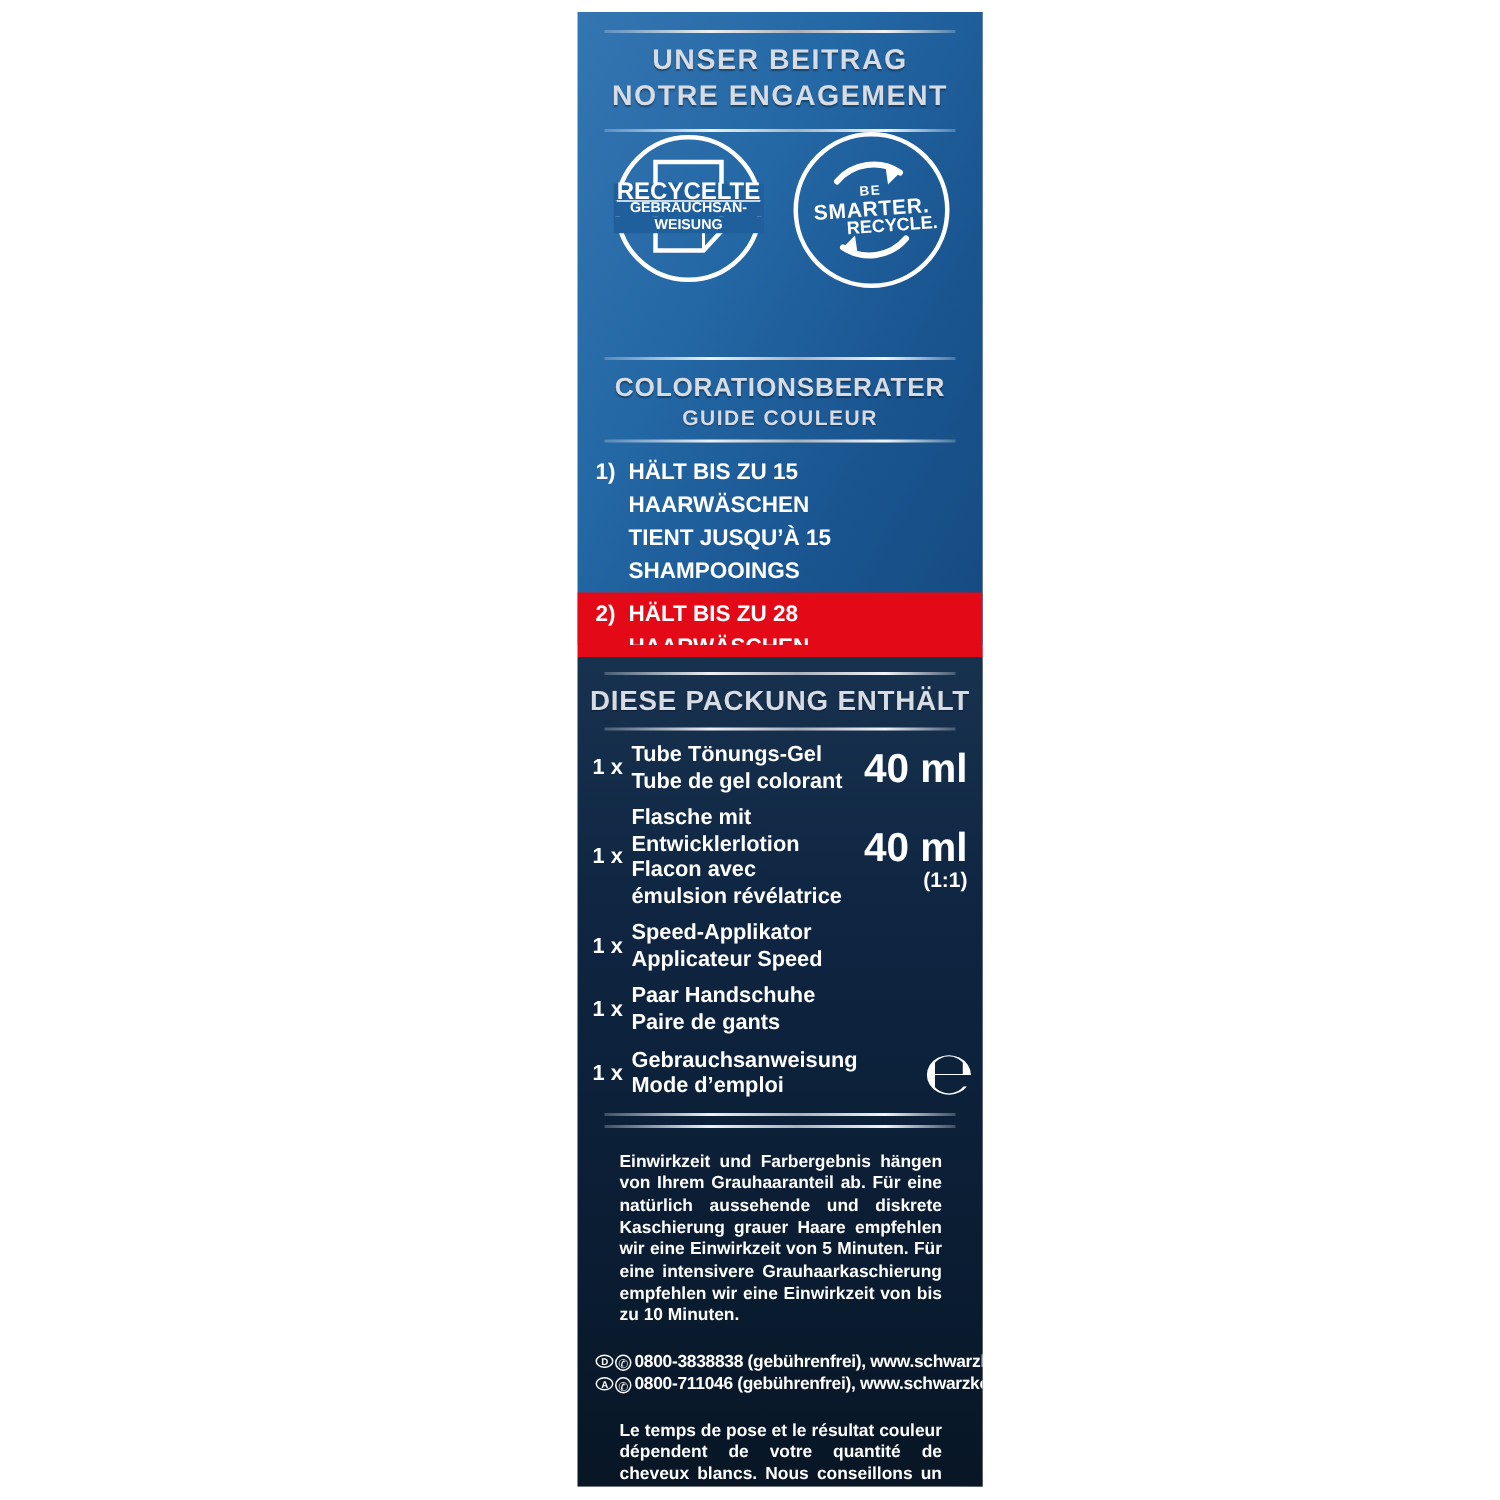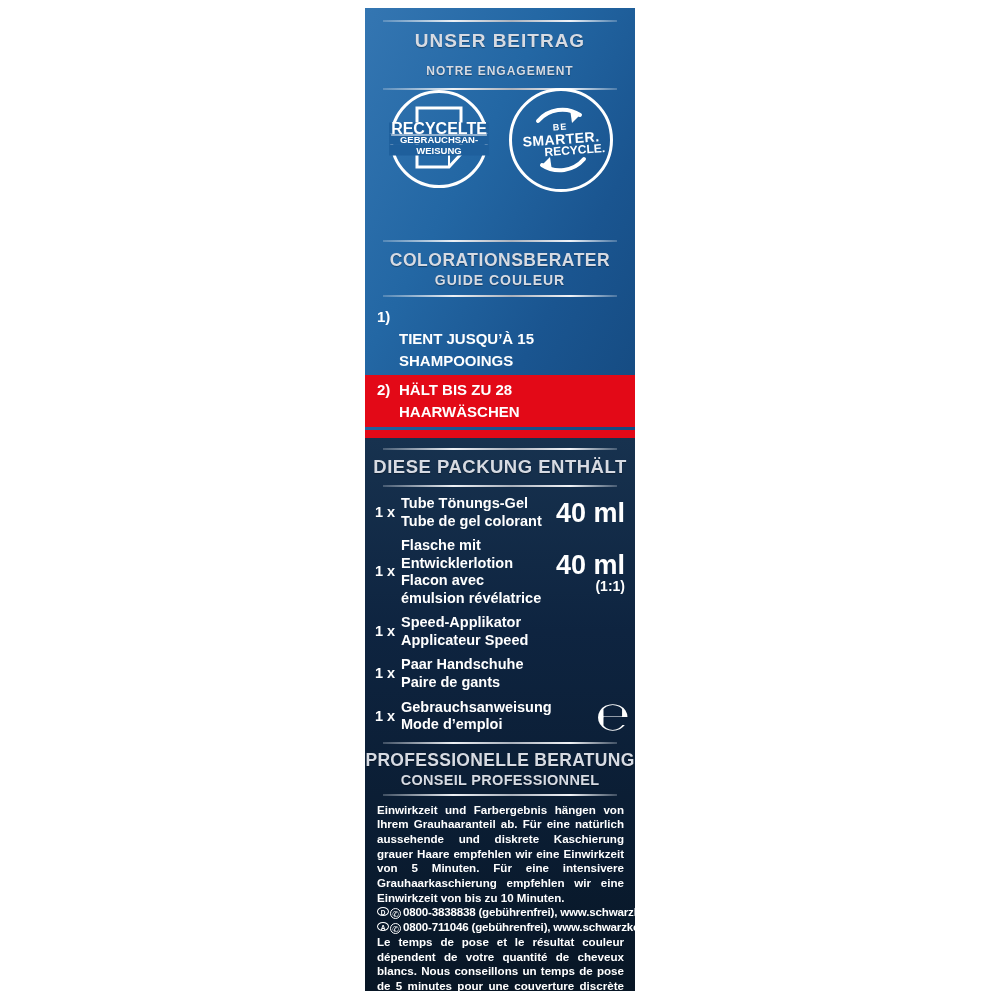--- a/index.html
+++ b/index.html
@@ -1,36 +1,36 @@
 <!DOCTYPE html>
 <html><head>
 <meta charset="utf-8">
 <style>
   html,body{margin:0;padding:0;background:#ffffff;width:1000px;height:1000px;
     font-family:"Liberation Sans", sans-serif;-webkit-font-smoothing:antialiased;}
   .stage{position:relative;width:1000px;height:1000px;background:#fff;overflow:hidden;}
 
-  .panel{position:absolute;left:365px;top:8px;width:270px;height:983px;
+  .panel{position:absolute;left:385px;top:8px;width:270px;height:983px;
     box-shadow:inset -10px 0 14px rgba(0,0,20,.35), inset 7px 0 9px rgba(255,255,255,.18);}
 
   
   .sec-blue{position:relative;width:100%;height:422px;
     background:linear-gradient(118deg,#3476b2 0%,#2367a4 38%,#1a5590 70%,#154a80 100%);
     overflow:hidden;}
   .red-divider{width:100%;height:8px;background:#e30917;}
   .sec-navy{position:relative;width:100%;height:553px;
     background:linear-gradient(180deg,#17324f 0%,#0e2440 35%,#0a1c31 75%,#081625 100%);
     overflow:hidden;}
 
   
   .rule{height:2px;margin:0 18px;border:0;
     background:linear-gradient(90deg,rgba(220,225,232,.25),#eef1f5 30%,#aab1bc 55%,#f2f4f8 80%,rgba(220,225,232,.25));}
   .h-sil{color:#d7dbe3;text-shadow:0 1px 1px rgba(0,0,0,.35);text-align:center;font-weight:bold;}
   .h-main{font-size:19px;letter-spacing:1px;}
-  .h-sub{font-size:12px;letter-spacing:1px;margin-top:12px;text-align:center;}
+  .h-sub{font-size:19px;letter-spacing:1px;margin-top:2px;text-align:center;}
 
   
   .badges{position:absolute;left:0;top:80px;width:100%;height:105px;}
   .badge{position:absolute;border:3px solid #fff;border-radius:50%;box-sizing:border-box;}
   .badge.b1{left:25px;top:2px;width:98px;height:98px;}
   .badge.b2{left:144px;top:0;width:104px;height:104px;}
   .doc{position:absolute;left:21px;top:13px;width:50px;height:64px;}
   .doc svg{display:block;}
   .doc-text{position:absolute;left:50%;top:50%;transform:translate(-50%,-50%);
     text-align:center;color:#fff;font-weight:bold;white-space:nowrap;}
@@ -63,21 +63,21 @@
   .cqty{flex:0 0 26px;}
   .cdesc{flex:1;}
   .camt{flex:0 0 78px;text-align:right;}
   .amt-big{font-size:27px;line-height:28px;font-weight:bold;}
   .amt-note{font-size:14px;line-height:15px;}
   .center-amt{display:flex;flex-direction:column;justify-content:center;}
   .esign{font-family:"DejaVu Sans", sans-serif;font-size:40px;line-height:36px;font-weight:normal;text-align:right;}
 
   
   .fine{margin:7px 11px 0 12px;color:#fff;font-weight:bold;font-size:11.6px;line-height:14.7px;}
-  .fine p{margin:0;text-align:justify;}
+  .fine p{margin:16px;text-align:justify;}
   .phline{white-space:nowrap;letter-spacing:-.2px;}
   .oval{display:inline-block;vertical-align:1px;border:1px solid #fff;border-radius:50%;
     min-width:12px;height:9px;line-height:9px;font-size:6.5px;text-align:center;padding:0 1px;
     box-sizing:border-box;margin-right:1px;}
   .phonec{display:inline-block;vertical-align:-1px;width:11px;height:11px;border:1px solid #fff;
     border-radius:50%;font-size:8px;line-height:11px;text-align:center;box-sizing:border-box;
     margin-right:2px;font-family:"DejaVu Sans", sans-serif;} .mt6{margin-top:6px;} .mt8{margin-top:8px;}
 </style>
 </head>
 <body>
@@ -132,21 +132,21 @@
         <div class="h-sil" style="font-size:17.5px;letter-spacing:.5px;">COLORATIONSBERATER</div>
         <div class="h-sil" style="font-size:14px;letter-spacing:1px;margin-top:1px;">GUIDE COULEUR</div>
       </div>
       <hr class="rule" style="margin-top:7px;">
 
       <div class="glist">
         <div class="gitem">
           <div class="row">
             <span class="gnum">1)</span>
             <span class="gtxt">
-              <br>
+              <span>HÄLT BIS ZU 15 HAARWÄSCHEN</span><br>
               <span>TIENT JUSQU’À 15 SHAMPOOINGS</span>
             </span>
           </div>
         </div>
         <div class="gitem hl">
           <div class="row">
             <span class="gnum">2)</span>
             <span class="gtxt">
               <span>HÄLT BIS ZU 28 HAARWÄSCHEN</span><br>
               
@@ -206,24 +206,20 @@
           <span class="cqty">1 x</span>
           <span class="cdesc">
             <span>Gebrauchsanweisung</span><br>
             <span>Mode d’emploi</span>
           </span>
           <span class="camt"><span class="esign">℮</span></span>
         </div>
       </div>
 
       <hr class="rule" style="margin-top:2px;">
-      <div class="mt6">
-        <div class="h-sil" style="font-size:17.5px;letter-spacing:.3px;">PROFESSIONELLE BERATUNG</div>
-        <div class="h-sil" style="font-size:14.5px;letter-spacing:.3px;margin-top:1px;">CONSEIL PROFESSIONNEL</div>
-      </div>
       <hr class="rule" style="margin-top:6px;">
 
       <div class="fine">
         <p>Einwirkzeit und Farbergebnis hängen von Ihrem Grauhaaranteil ab. Für eine natürlich aussehende und diskrete Kaschierung grauer Haare empfehlen wir eine Einwirkzeit von 5 Minuten. Für eine intensivere Grauhaarkaschierung empfehlen wir eine Einwirkzeit von bis zu 10 Minuten.</p>
         <div class="phline">
           <span class="oval">D</span><span class="phonec">✆</span><span>0800-3838838 (gebührenfrei), www.schwarzkopf.de</span>
         </div>
         <div class="phline">
           <span class="oval">A</span><span class="phonec">✆</span><span>0800-711046 (gebührenfrei), www.schwarzkopf.at</span>
         </div>

